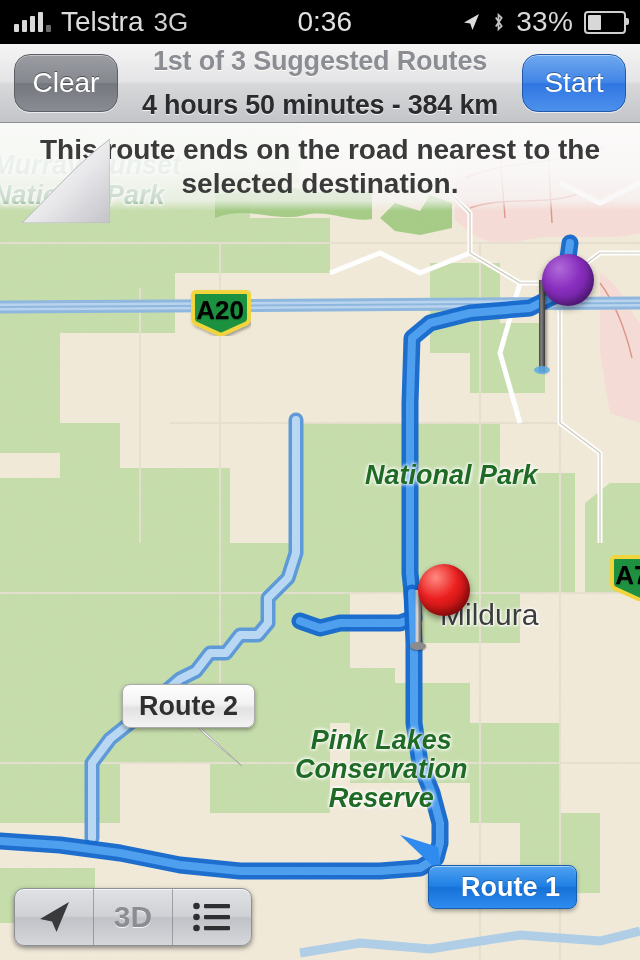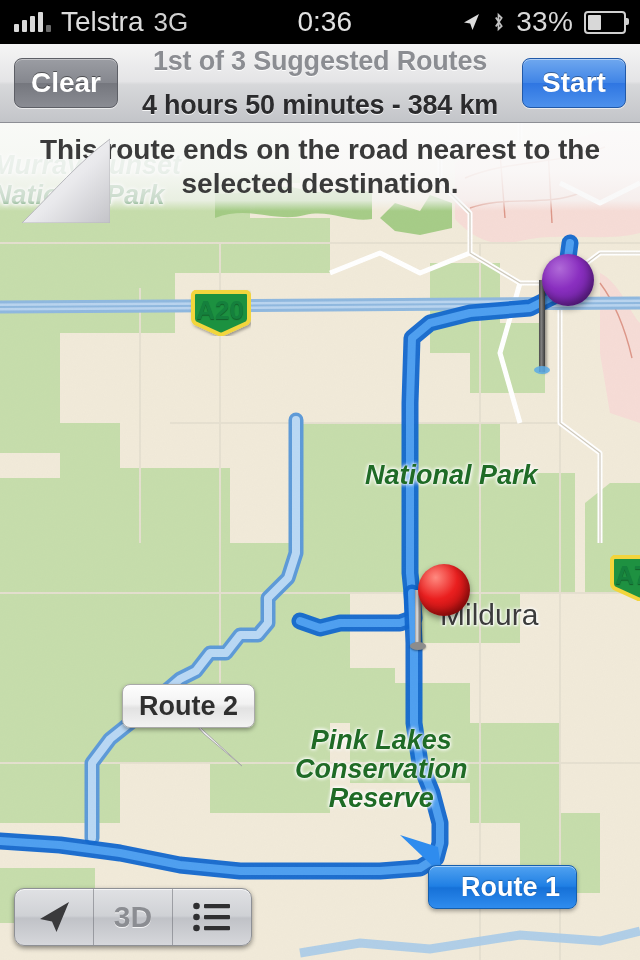--- a/index.html
+++ b/index.html
@@ -35,22 +35,22 @@
   
   .toolbar{position:absolute;left:0;top:44px;width:640px;height:79px;z-index:55;
            background:linear-gradient(to bottom,#f5f5f5 0%,#e4e4e6 48%,#d7d8da 52%,#c3c5c9 100%);
            border-bottom:1px solid #8d8f95;
            display:flex;align-items:center;box-sizing:border-box;padding:0 14px;}
   .tb-title{flex:1;text-align:center;line-height:1.05;}
   .tb-t1{font-size:27px;font-weight:bold;color:#8b8d92;
          text-shadow:0 1px 0 rgba(255,255,255,.85);letter-spacing:-.2px;}
   .tb-t2{font-size:27px;font-weight:bold;color:#2b2b2d;
          text-shadow:0 1px 0 rgba(255,255,255,.8);letter-spacing:-.2px;margin-top:16px;}
-  .btn{height:50px;min-width:104px;box-sizing:border-box;display:flex;align-items:center;
-       justify-content:center;border-radius:8px;font-size:28px;font-weight:bold;cursor:pointer;
+  .btn{height:58px;min-width:104px;box-sizing:border-box;display:flex;align-items:center;
+       justify-content:center;border-radius:16px;font-size:28px;font-weight:normal;cursor:pointer;
        padding:0 14px;}
   .btn-clear{background:linear-gradient(to bottom,#9b9da3 0%,#85878e 50%,#75777e 51%,#8a8c93 100%);
              border:1px solid #5d5f66;color:#fff;text-shadow:0 -1px 0 rgba(0,0,0,.45);
              box-shadow:inset 0 1px 0 rgba(255,255,255,.4),0 1px 0 rgba(255,255,255,.6);}
   .btn-start{background:linear-gradient(to bottom,#6fa8ef 0%,#3f84e6 50%,#2f76e2 51%,#4d91ec 100%);
              border:1px solid #2159a8;color:#fff;text-shadow:0 -1px 0 rgba(0,0,0,.35);
              box-shadow:inset 0 1px 0 rgba(255,255,255,.45),0 1px 0 rgba(255,255,255,.6);}
 
   
   .map{position:absolute;left:0;top:123px;width:640px;height:837px;overflow:hidden;
@@ -66,21 +66,21 @@
   .lbl-murray{font-size:27px;left:-8px;top:28px;line-height:1.1;color:#4f8f55;}
   .lbl-city{position:absolute;font-size:30px;color:#3c3c3c;left:440px;top:475px;
             text-shadow:0 0 4px #fff,0 0 3px #fff,1px 1px 2px rgba(255,255,255,.9);
             font-style:normal;font-weight:normal;white-space:nowrap;}
 
   
   .shield{position:absolute;width:62px;height:48px;}
   .shield .sv{position:absolute;left:0;top:0;}
   .shield span{position:absolute;left:0;top:0;width:62px;height:44px;display:flex;
                align-items:center;justify-content:center;font-size:26px;font-weight:bold;
-               color:#15803d;text-shadow:0 1px 1px rgba(0,0,0,.35);}
+               color:#000000;text-shadow:0 1px 1px rgba(0,0,0,.35);}
   #shield-a20{left:189px;top:165px;}
   #shield-a79{left:608px;top:430px;}
 
   
   .pin{position:absolute;}
   .pin .needle{position:absolute;left:50%;margin-left:-3px;top:26px;width:6px;height:52px;
                background:linear-gradient(to right,#9a9a9a,#e3e3e3 35%,#8e8e8e 70%,#6a6a6a);
                box-shadow:2px 1px 3px rgba(0,0,0,.35);}
   .pin .head{position:absolute;left:0;top:0;width:52px;height:52px;border-radius:50%;}
   .pin .base{position:absolute;left:50%;margin-left:-8px;top:72px;width:16px;height:8px;

